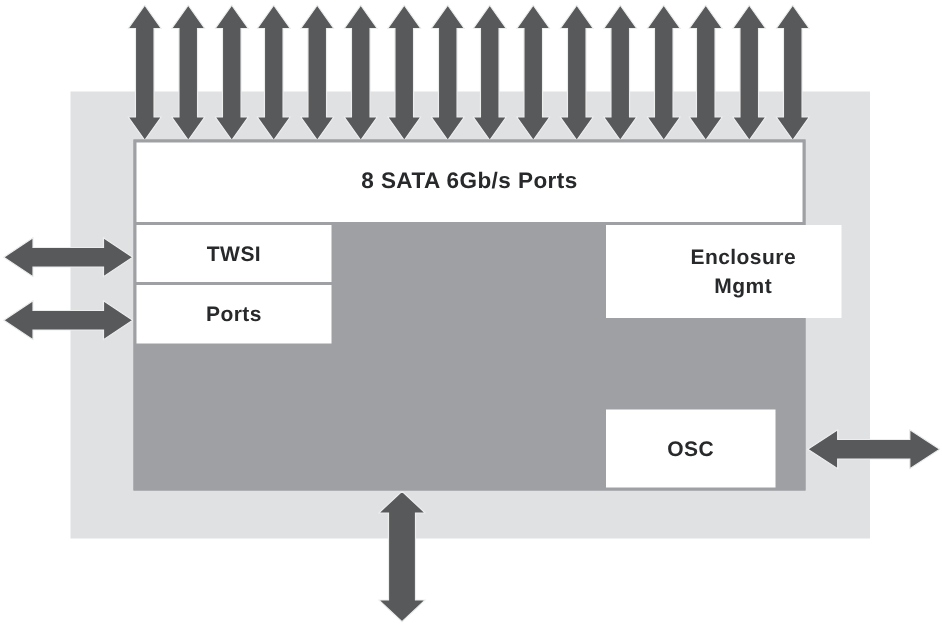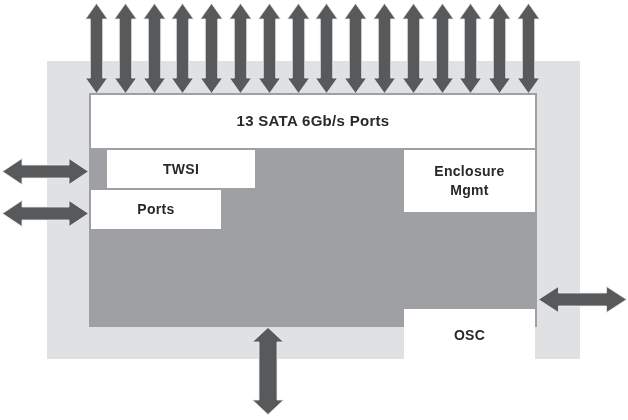--- a/index.html
+++ b/index.html
@@ -22,28 +22,28 @@
     position:absolute;left:89px;top:93px;width:444px;height:230px;
     background:var(--cell-border);border:2px solid var(--cell-border);
   }
   .cell{
     position:absolute;background:var(--cell-bg);
     display:flex;align-items:center;justify-content:center;text-align:center;
     color:var(--text);font-weight:bold;font-size:14px;letter-spacing:.3px;
     white-space:pre-line;line-height:1.35;
   }
   .cell-sata   {left:0;   top:0;    width:444px;height:53px;font-size:15px;}
-  .cell-twsi   {left:16px;   top:55px; width:148px;height:38px;}
+  .cell-twsi   {left:0;   top:55px; width:130px;height:38px;}
   .cell-flash  {left:0;   top:95px; width:130px;height:39px;}
   .cell-xor    {left:0;   top:136px;width:130px;height:40px;}
   .cell-pm     {left:132px;top:55px; width:179px;height:121px;}
-  .cell-encl   {left:313px;top:55px; width:131px;height:62px;}
+  .cell-encl   {left:313px;top:55px; width:131px;height:62px;padding-left:26px;}
   .cell-gpio   {left:313px;top:119px;width:131px;height:57px;}
   .cell-pcie   {left:0;   top:178px;width:311px;height:52px;}
-  .cell-osc    {left:313px;top:178px;width:131px;height:52px;margin-top:36px;}
+  .cell-osc    {left:313px;top:178px;width:113px;height:52px;}
   .arrow{color:var(--arrow);display:block;}
   .top-arrows{
     position:absolute;left:85px;top:3px;width:455px;height:91px;
     display:flex;justify-content:space-between;align-items:stretch;
   }
   .h-arrow,.v-arrow{position:absolute;}
   .la1{left:2px;top:158px;}
   .la2{left:2px;top:200px;}
   .ra {left:538px;top:286px;}
   .ba {left:252px;top:327px;}
@@ -116,21 +116,21 @@
 
   <svg class="arrow h-arrow ra" width="89" height="27" viewBox="0 0 87 27" preserveAspectRatio="none">
     <path d="M0.5 13.5 L20 0.5 V7 H67 V0.5 L86.5 13.5 L67 26.5 V20 H20 V26.5 Z" fill="currentColor" stroke="#eceded" stroke-width="0.8"></path>
   </svg>
 
   <svg class="arrow v-arrow ba" width="32" height="88" viewBox="0 0 32 88" preserveAspectRatio="none">
     <path d="M16 0.5 L31.5 15 H25 V73 H31.5 L16 87.5 L0.5 73 H7 V15 H0.5 Z" fill="currentColor" stroke="#eceded" stroke-width="0.8"></path>
   </svg>
 
   <div class="box">
-    <div class="cell cell-sata">13 SATA 6Gb/s Ports</div>
+    <div class="cell cell-sata">8 SATA 6Gb/s Ports</div>
     <div class="cell cell-twsi">TWSI</div>
     <div class="cell cell-flash">Ports</div>
     <div class="cell cell-encl">Enclosure
 Mgmt</div>
     <div class="cell cell-osc">OSC</div>
   </div>
 
 </div>
 
 </body></html>

